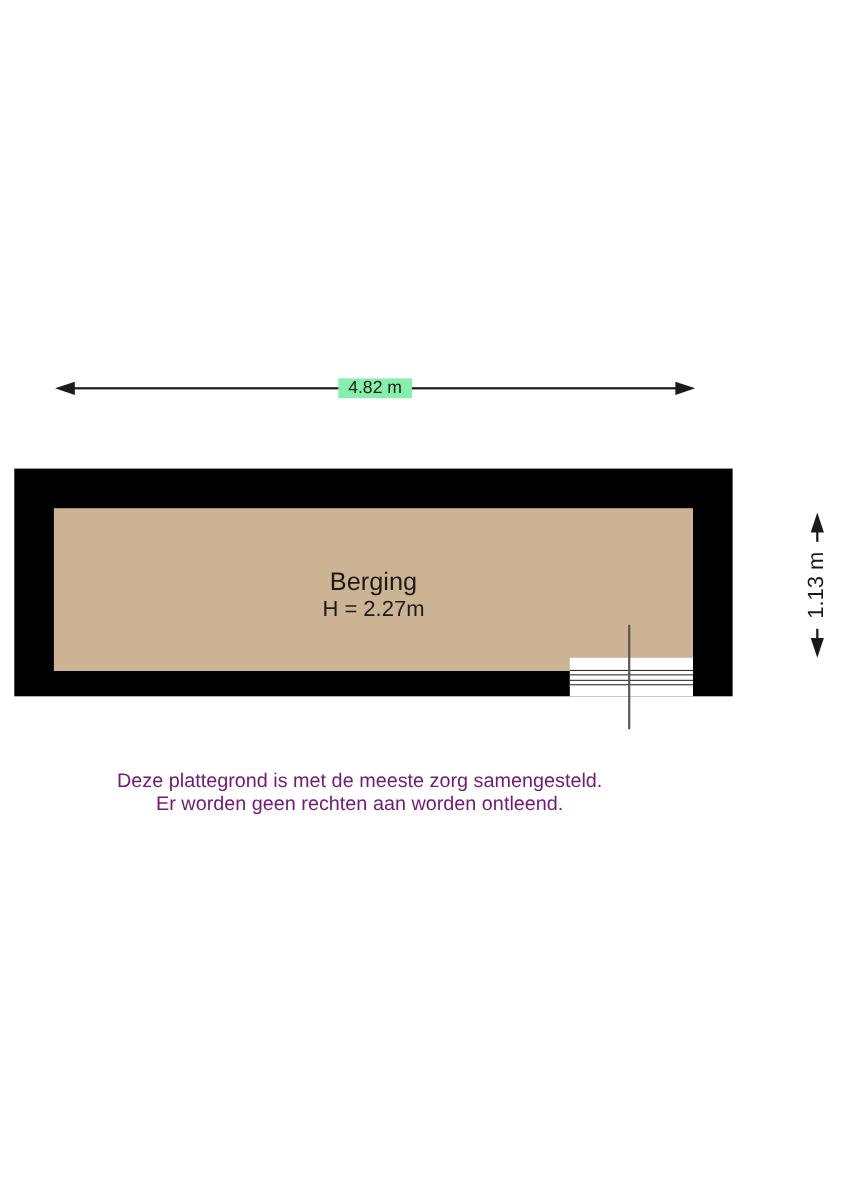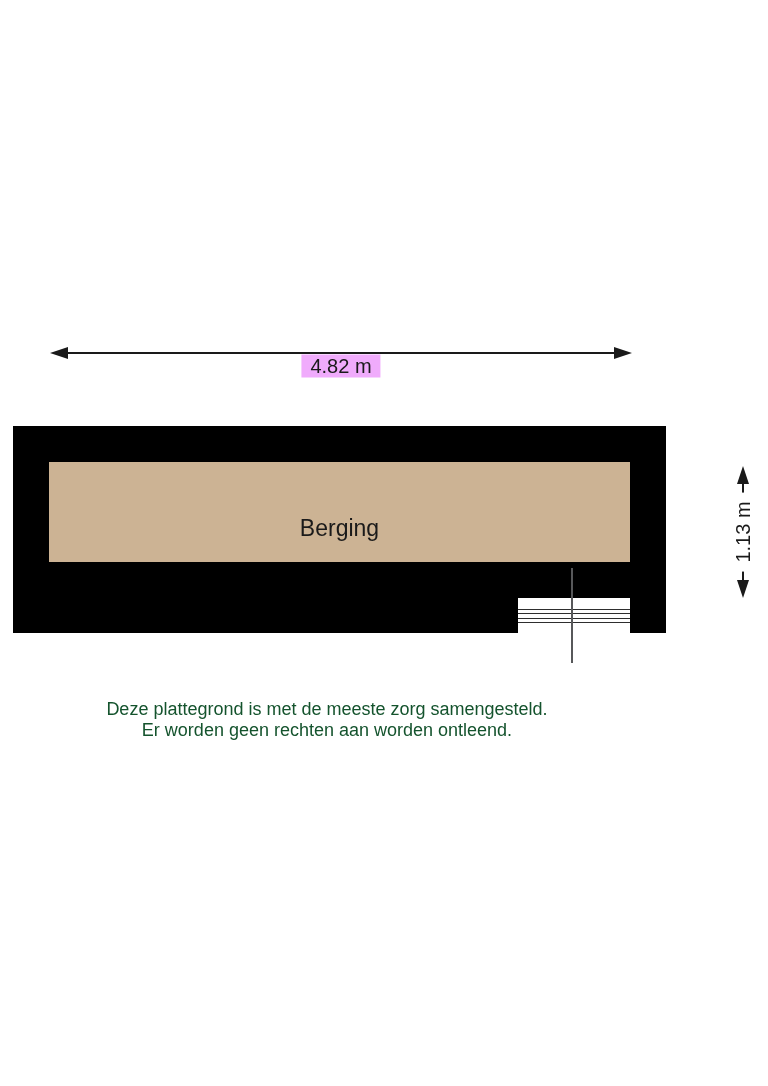--- a/index.html
+++ b/index.html
@@ -9,68 +9,69 @@
   }
 
   
   .dim-h{position:absolute;left:50px;top:342px;width:582px;height:22px;}
   .dim-h .dim-line{position:absolute;left:12px;right:12px;top:10px;height:2px;background:#1a1a1a;}
   .arrow{position:absolute;width:0;height:0;}
   .arrow.a-left{left:0;top:5px;border-top:6px solid transparent;border-bottom:6px solid transparent;border-right:18px solid #1a1a1a;}
   .arrow.a-right{right:0;top:5px;border-top:6px solid transparent;border-bottom:6px solid transparent;border-left:18px solid #1a1a1a;}
   .dim-h .dim-label{
     position:absolute;left:50%;top:50%;transform:translate(-50%,-50%);
-    background:#f0abfc;padding:0 9px;font-size:20px;white-space:nowrap;margin-top:13px;
+    background:#86efac;padding:0 9px;font-size:16px;white-space:nowrap;
   }
 
   
   .dim-v{position:absolute;left:734px;top:466px;width:18px;height:132px;}
   .dim-v .dim-line{position:absolute;left:8px;top:10px;bottom:10px;width:2px;background:#1a1a1a;}
   .arrow.a-up{left:3px;top:0;border-left:6px solid transparent;border-right:6px solid transparent;border-bottom:18px solid #1a1a1a;}
   .arrow.a-down{left:3px;bottom:0;border-left:6px solid transparent;border-right:6px solid transparent;border-top:18px solid #1a1a1a;}
   .dim-v .dim-label{
     position:absolute;left:50%;top:50%;
     transform:translate(-50%,-50%) rotate(-90deg);
     background:#ffffff;padding:0 9px;font-size:20px;white-space:nowrap;
   }
 
   
   .walls{position:absolute;left:13px;top:426px;width:653px;height:207px;background:#000000;}
-  .floor{position:absolute;left:49px;top:462px;width:581px;height:100px;background:#ccb394;}
+  .floor{position:absolute;left:49px;top:462px;width:581px;height:148px;background:#ccb394;}
   .room-labels{position:absolute;left:0;top:53px;width:100%;text-align:center;}
   .room-name{font-size:23px;line-height:26px;}
   .room-height{font-size:20px;line-height:22px;margin-top:2px;}
 
   .door-gap{position:absolute;left:518px;top:598px;width:112px;height:35px;background:#ffffff;}
   .tline{position:absolute;left:0;width:100%;height:1px;background:#2e2e2e;}
   .tline.t1{top:11px;} .tline.t2{top:15px;} .tline.t3{top:20px;} .tline.t4{top:24px;}
   .door-line{position:absolute;left:571px;top:568px;width:2px;height:95px;background:#57585a;}
 
   
   .disclaimer{
     position:absolute;left:327px;top:699px;transform:translateX(-50%);
-    text-align:center;font-size:18px;line-height:21px;white-space:nowrap;color:#14532d;
+    text-align:center;font-size:18px;line-height:21px;white-space:nowrap;color:#701a75;
   }
 </style>
 </head>
 <body>
 
 <div id="canvas">
 
   <div class="dim-h">
     <div class="dim-line"></div>
     <div class="arrow a-left"></div>
     <div class="arrow a-right"></div>
     <span class="dim-label">4.82 m</span>
   </div>
 
   <div class="walls" style="background-color: rgb(0, 0, 0);"></div>
   <div class="floor" style="background-color: rgb(204, 179, 148);">
     <div class="room-labels">
       <div class="room-name">Berging</div>
+      <div class="room-height">H = 2.27m</div>
     </div>
   </div>
 
   <div class="door-gap">
     <div class="tline t1"></div>
     <div class="tline t2"></div>
     <div class="tline t3"></div>
     <div class="tline t4"></div>
   </div>
   <div class="door-line"></div>

